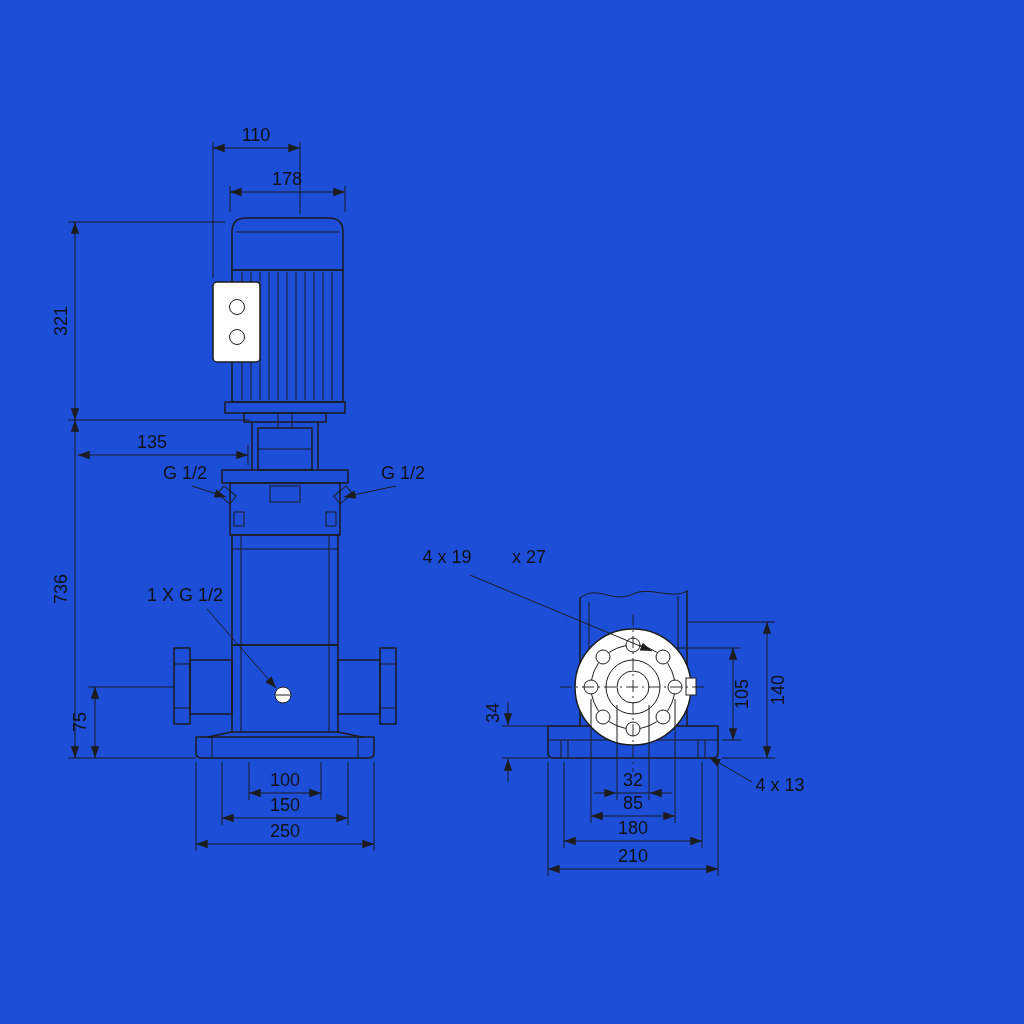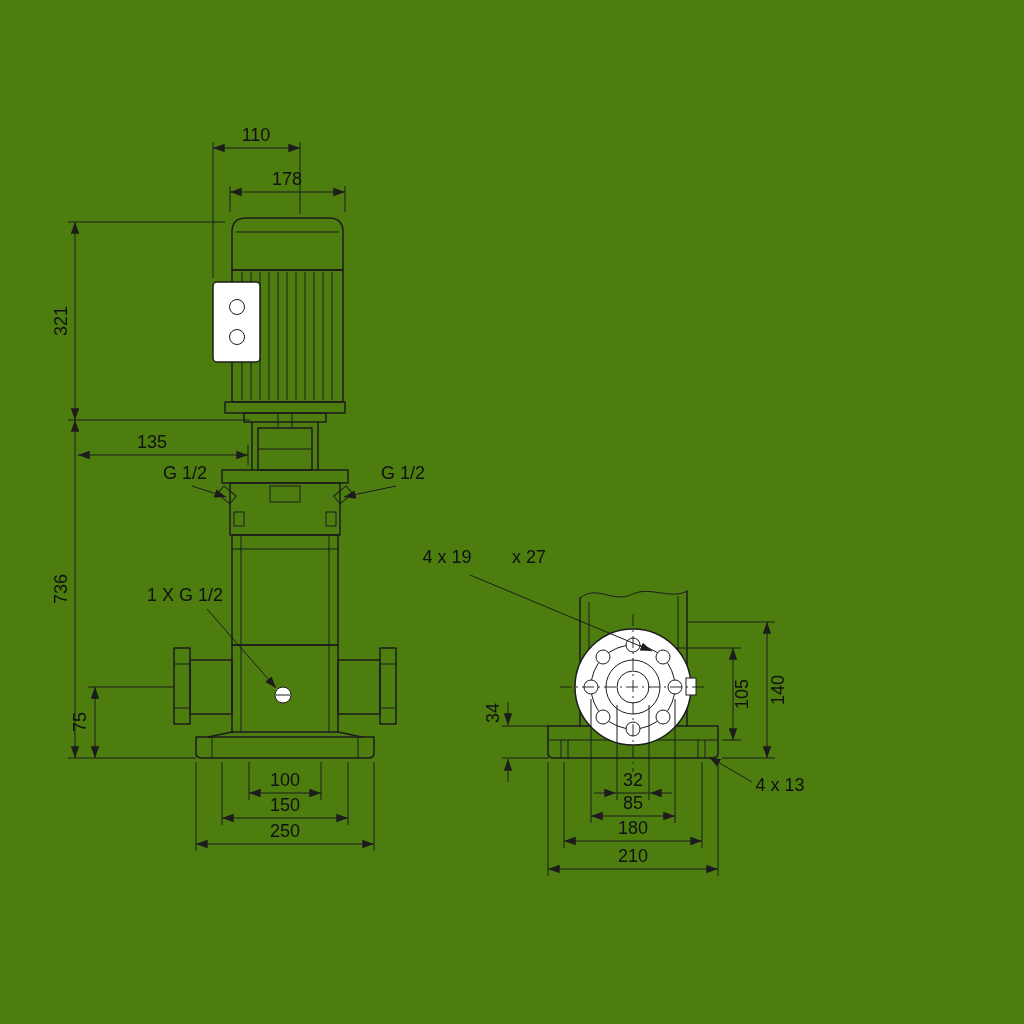--- a/index.html
+++ b/index.html
@@ -1,16 +1,16 @@
 <!DOCTYPE html>
 <html><head>
 <meta charset="utf-8">
 <style>
   html,body{margin:0;padding:0;background:#ffffff;}
-  .page{width:1024px;height:1024px;background:#4d7c0f;position:relative;overflow:hidden;}
+  .page{width:1024px;height:1024px;background:#1d4ed8;position:relative;overflow:hidden;}
   .ln{fill:none;stroke:#1c1c1c;stroke-width:1.5;stroke-linejoin:round;stroke-linecap:round;}
   .thin{fill:none;stroke:#1c1c1c;stroke-width:1;}
   .fillw{fill:#ffffff;stroke:#1c1c1c;stroke-width:1.5;}
   .fillwt{fill:#ffffff;stroke:#1c1c1c;stroke-width:1;}
   .dim{fill:none;stroke:#1c1c1c;stroke-width:1;}
   .dline{marker-start:url(#ar);marker-end:url(#ar);}
   .lead{marker-end:url(#ar);}
   .cl{fill:none;stroke:#1c1c1c;stroke-width:0.9;stroke-dasharray:12 4 2 4;}
   .dimtext{font-family:"Liberation Sans","DejaVu Sans",sans-serif;font-size:18px;fill:#111111;}
 </style>

